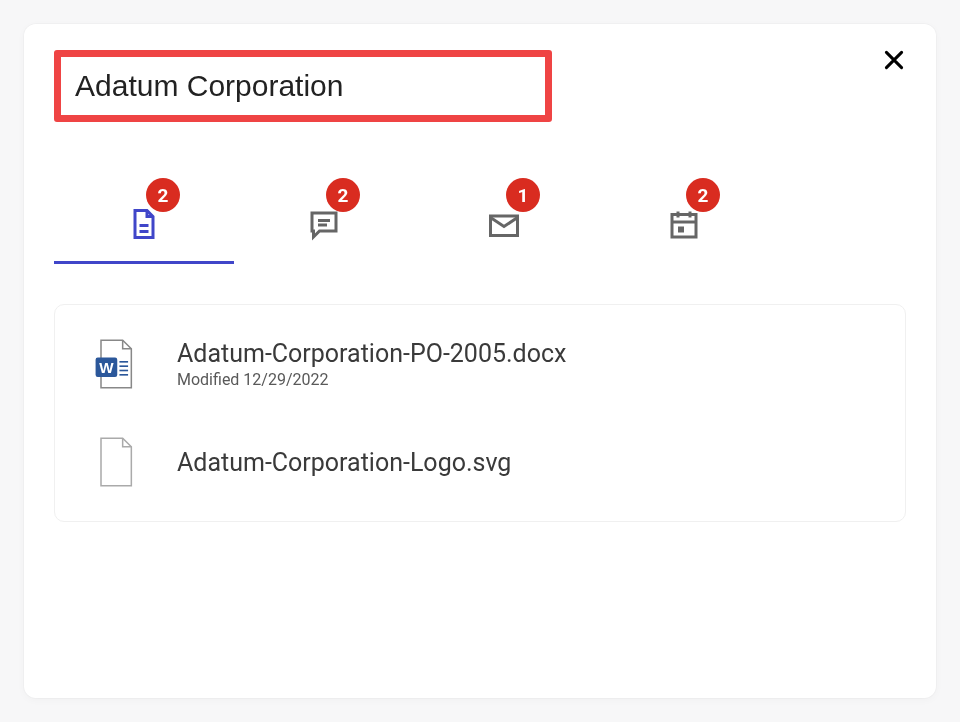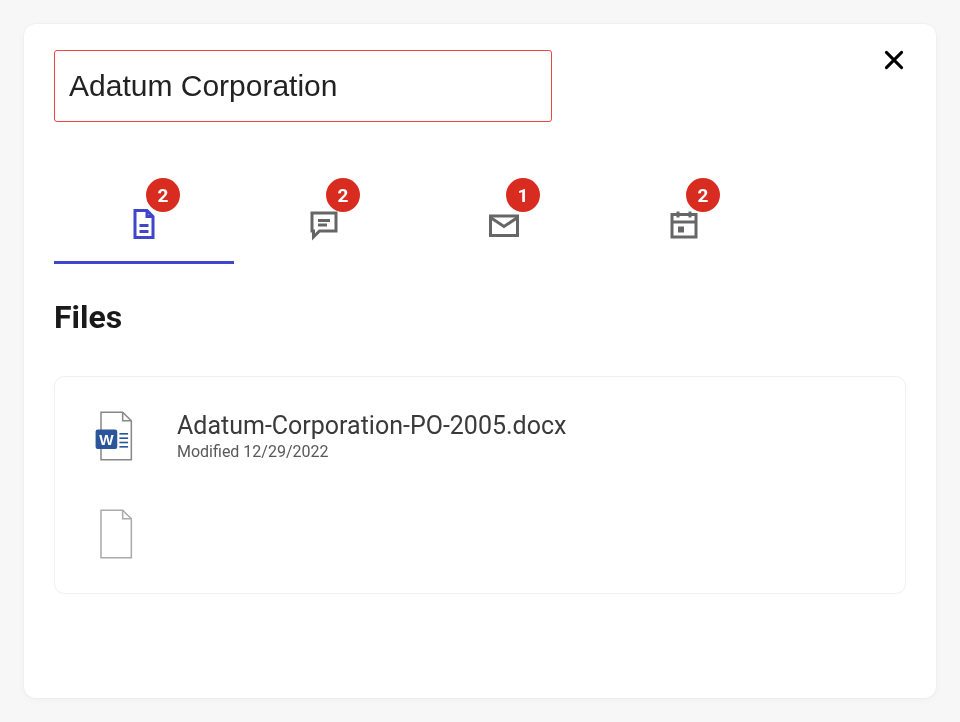--- a/index.html
+++ b/index.html
@@ -29,21 +29,21 @@
       align-items: center;
       justify-content: center;
       cursor: pointer;
       background: none;
       border: none;
     }
     .close-btn svg { width: 26px; height: 26px; }
     .search-input {
       width: 498px;
       height: 72px;
-      border: 1px solid #ef4444;
+      border: 7px solid #ef4444;
       border-radius: 3px;
       padding: 0 14px;
       font-size: 30px;
       font-weight: 400;
       color: #222;
       outline: none;
     }
     .tabs {
       display: flex;
       margin-top: 64px;
@@ -167,21 +167,20 @@
         <rect x="4" y="5" width="16" height="15" fill="none" stroke="#666" stroke-width="2"></rect>
         <line x1="4" y1="10" x2="20" y2="10" stroke="#666" stroke-width="2"></line>
         <line x1="8" y1="3" x2="8" y2="7" stroke="#666" stroke-width="2"></line>
         <line x1="16" y1="3" x2="16" y2="7" stroke="#666" stroke-width="2"></line>
         <rect x="8" y="13" width="4" height="4" fill="#666"></rect>
       </svg>
       <div class="badge">2</div>
     </div>
   </div>
 
-  <h2 class="section-title">Files</h2>
 
   <div class="file-list">
     <div class="file-item">
       <div class="file-icon">
         <svg viewBox="0 0 40 48" width="44" height="52">
           <path d="M8 2 L28 2 L36 10 L36 46 L8 46 Z" fill="#fff" stroke="#888" stroke-width="1.4"></path>
           <path d="M28 2 L28 10 L36 10" fill="none" stroke="#888" stroke-width="1.4"></path>
           <rect x="3" y="18" width="20" height="18" rx="2" fill="#2b579a"></rect>
           <text x="13" y="32" text-anchor="middle" font-family="Arial" font-size="14" font-weight="700" fill="#fff">W</text>
           <line x1="25" y1="22" x2="33" y2="22" stroke="#2b579a" stroke-width="1.5"></line>
@@ -197,16 +196,17 @@
     </div>
 
     <div class="file-item">
       <div class="file-icon">
         <svg viewBox="0 0 40 48" width="44" height="52">
           <path d="M8 2 L28 2 L36 10 L36 46 L8 46 Z" fill="#fff" stroke="#aaa" stroke-width="1.4"></path>
           <path d="M28 2 L28 10 L36 10" fill="none" stroke="#aaa" stroke-width="1.4"></path>
         </svg>
       </div>
       <div class="file-meta">
+        <span class="file-name">Adatum-Corporation-Logo.svg</span>
       </div>
     </div>
   </div>
 </div>
 
 </body></html>

